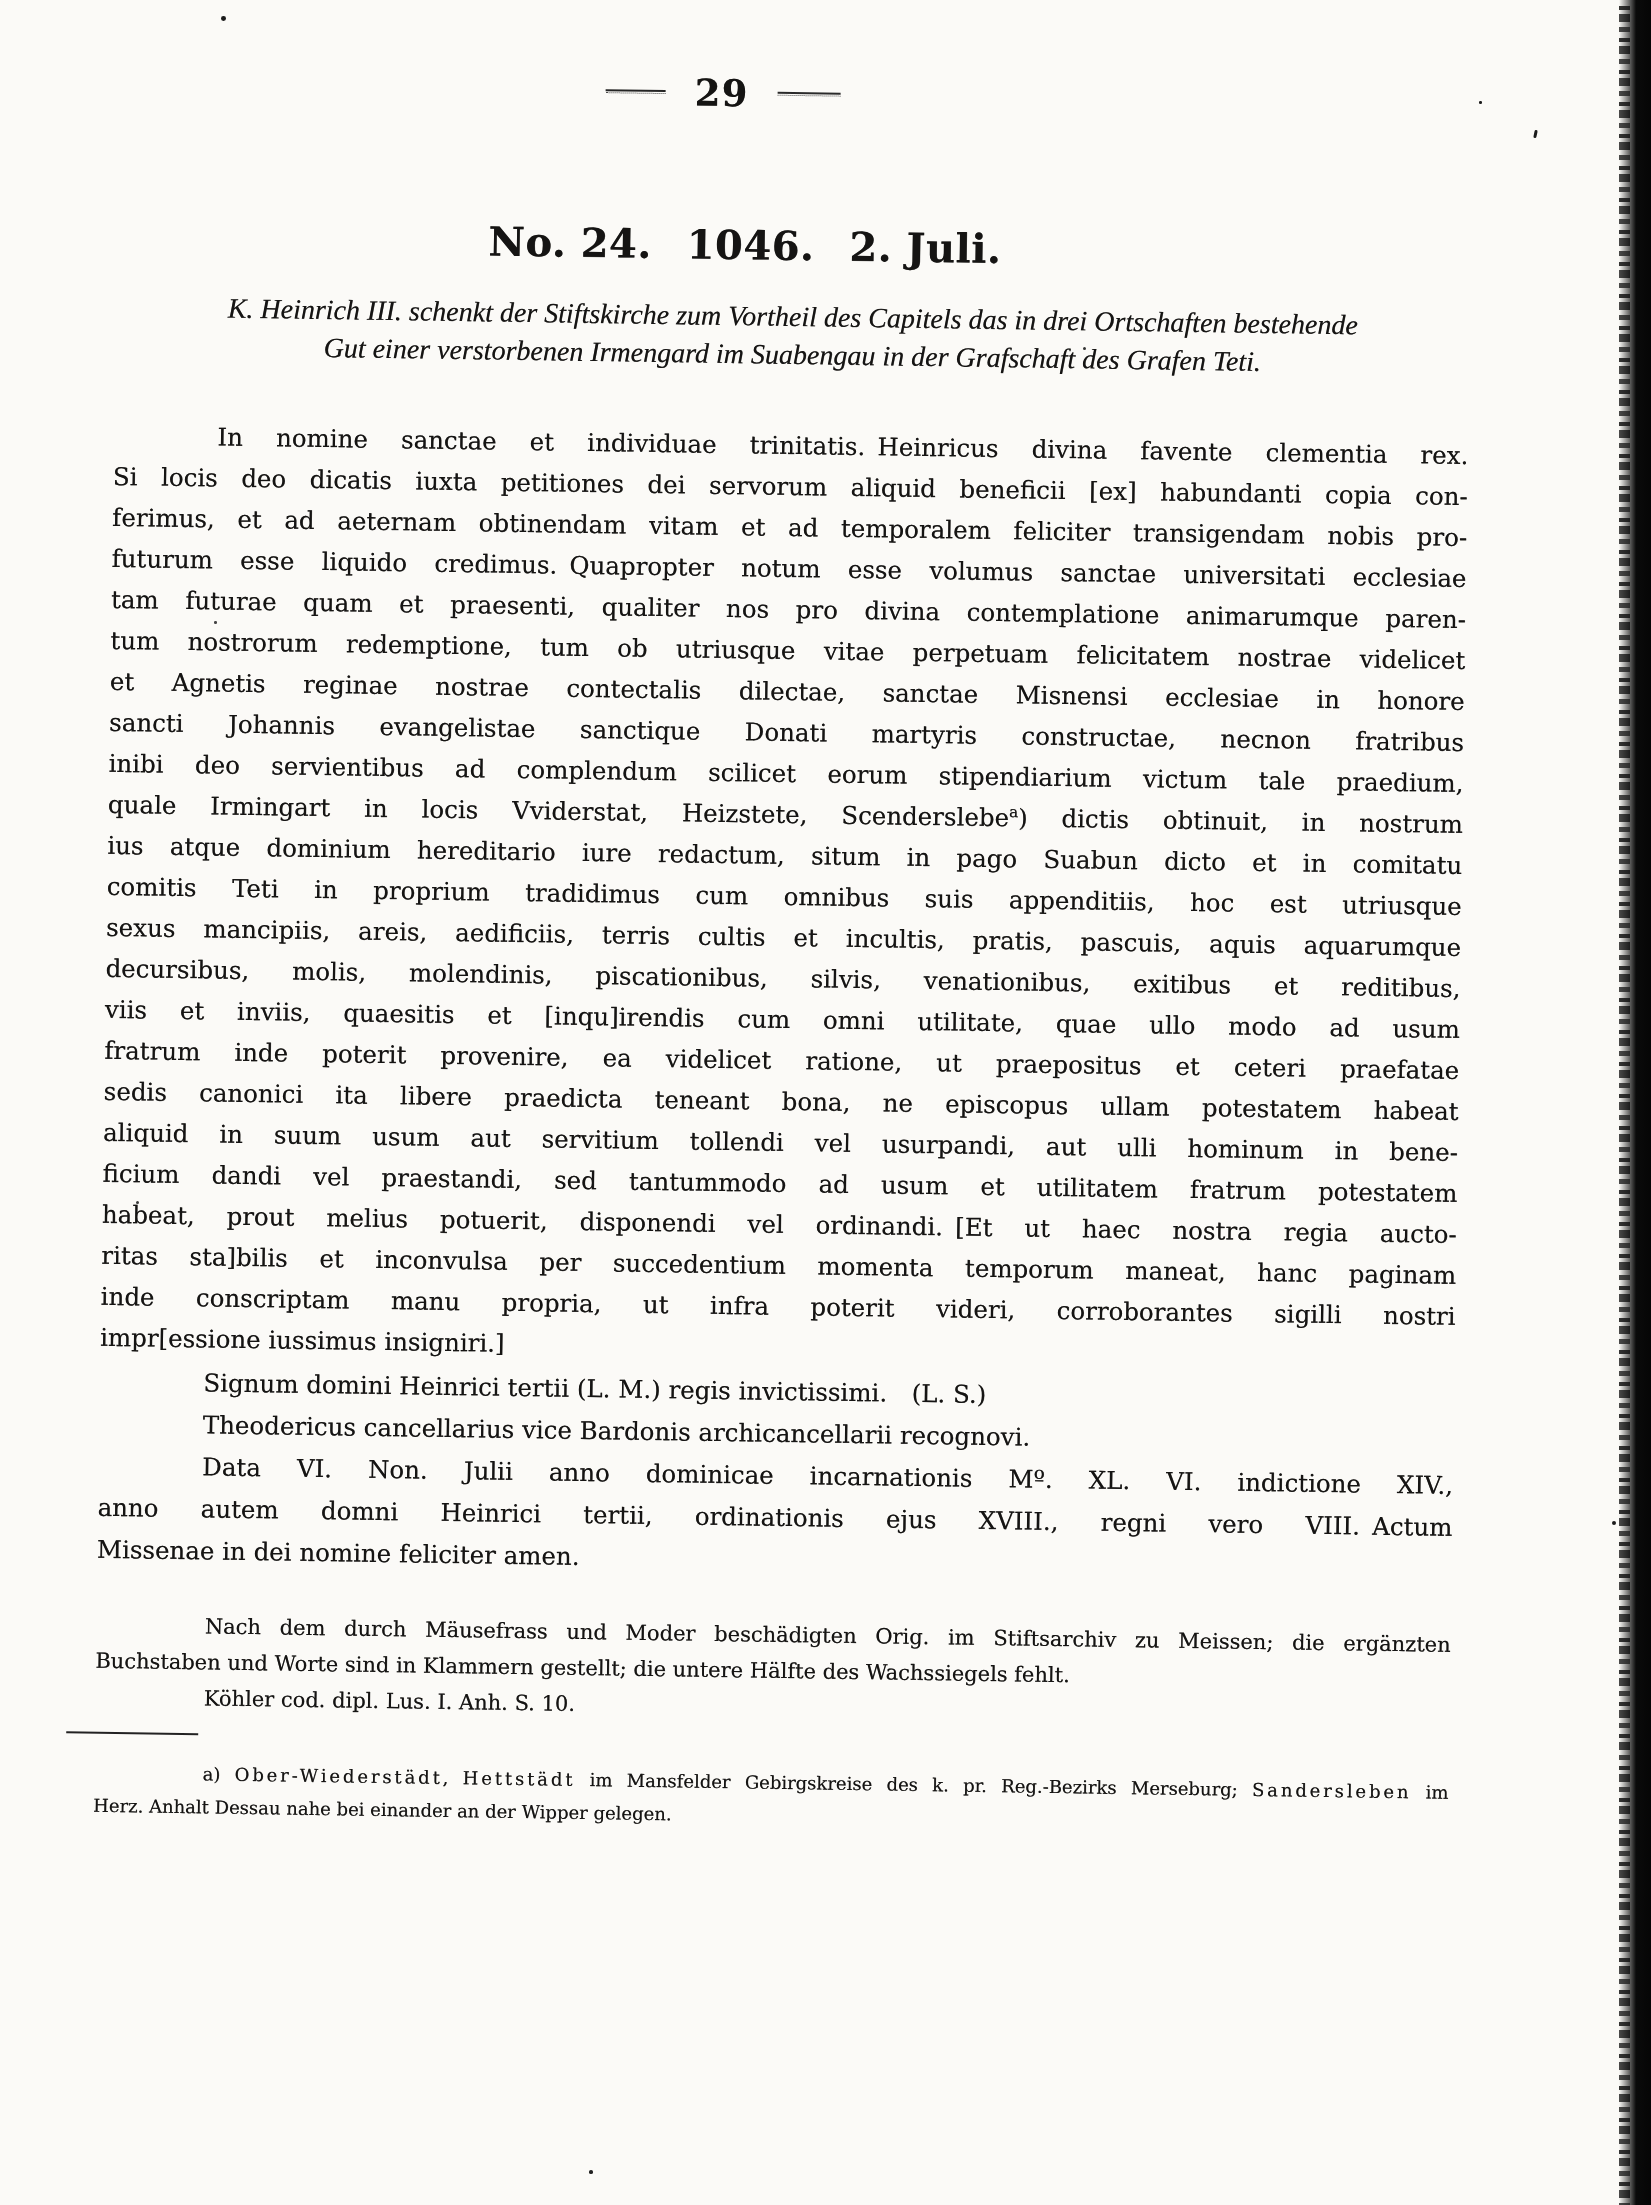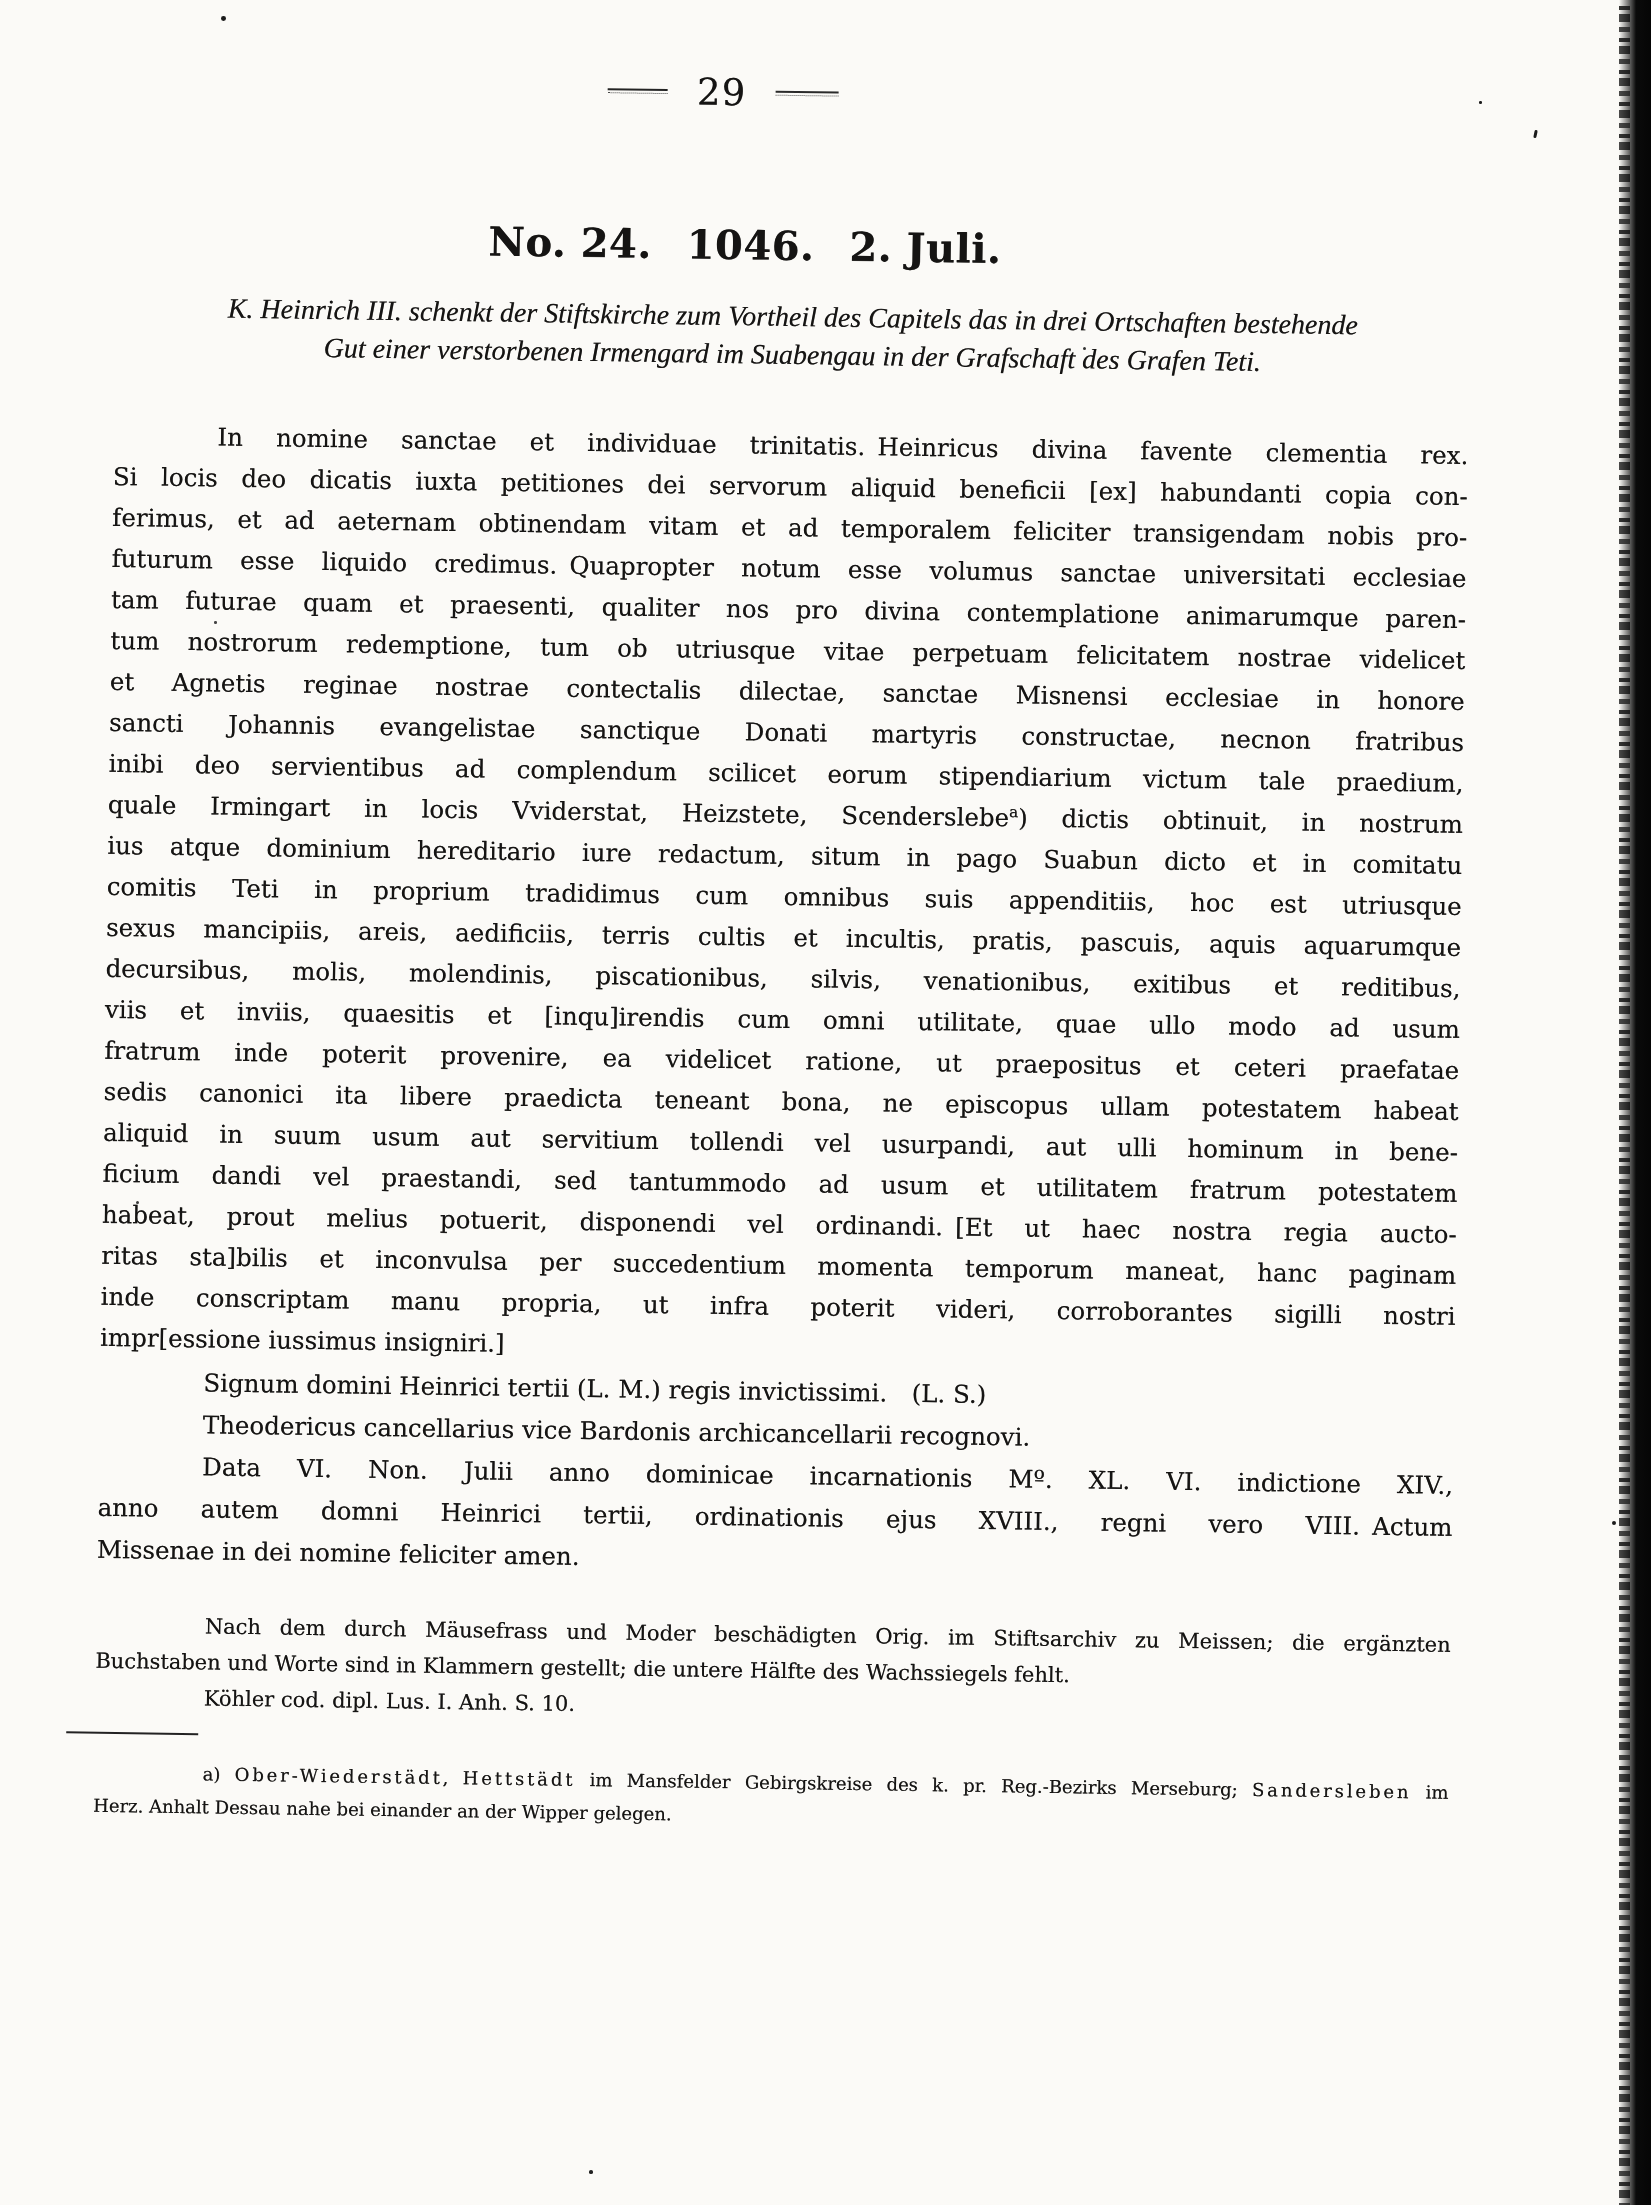--- a/index.html
+++ b/index.html
@@ -16,21 +16,21 @@
   .rot {
     position: absolute; left: 120px; top: 0; width: 1355px; height: 2205px;
     transform: rotate(0.85deg); transform-origin: 50% 0;
     text-shadow: 0.2px 0.1px 0 rgba(21,20,19,0.65);
   }
   .pgrow {
     position: absolute; top: 72px; left: 0; width: 100%;
     display: flex; align-items: center; justify-content: center; gap: 29px;
     transform: translateX(-73px);
   }
-  .pagenum { font-size: 37px; font-weight: 400; letter-spacing: 1.1px; }
+  .pagenum { font-size: 37px; font-weight: 700; letter-spacing: 1.1px; }
   .dash { height: 4.8px; }
   .dash-l { width: 60px; border-top: 2.7px solid #242424; border-bottom: 1.6px dotted #4a4a4a; }
   .dash-r { width: 63px; border-top: 2.7px solid #2a2a2a; border-bottom: 1.6px dotted #565656; }
   .title {
     position: absolute; top: 222px; left: 0; width: 100%; margin: 0;
     text-align: center; font-size: 40px; font-weight: 700; letter-spacing: 0.5px;
     transform: translateX(-49px);
   }
   .subtitle {
     position: absolute; top: 298px; left: 0; width: 100%;

